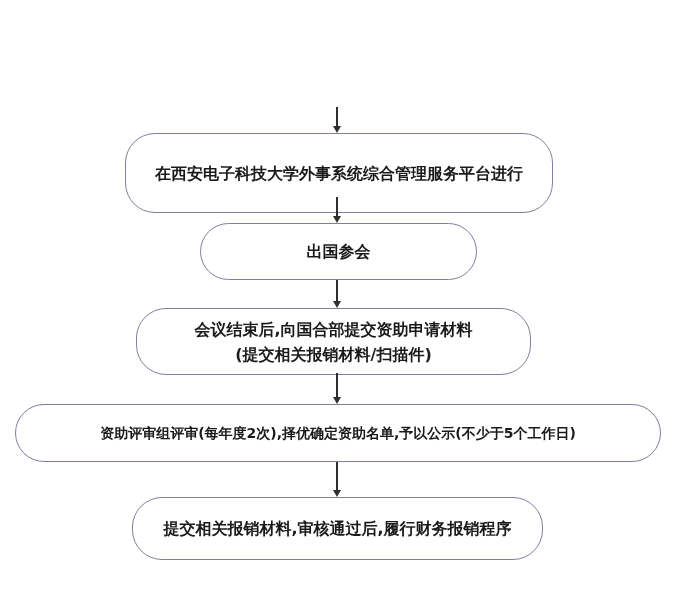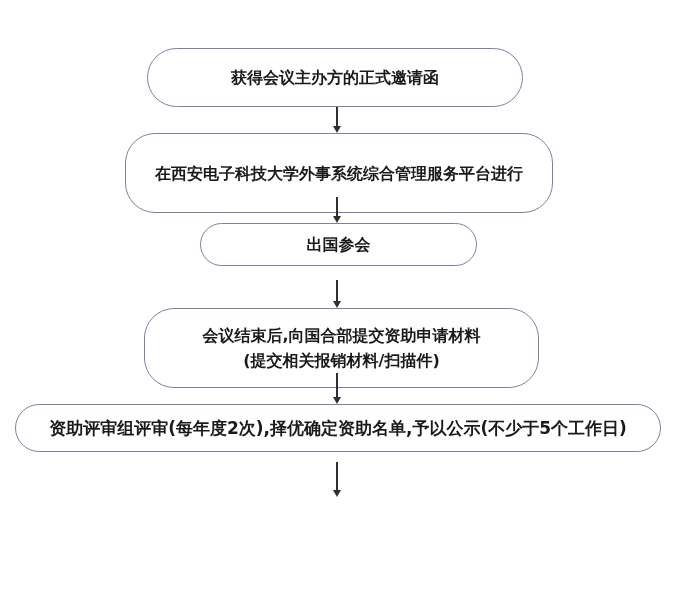--- a/index.html
+++ b/index.html
@@ -28,23 +28,23 @@
     text-align: center;
     color: var(--text-color, #1a1a1a);
     font-weight: bold;
     font-size: 16px;
     line-height: 25px;
     padding: 0 8px;
   }
   .box .line:empty { display: none; }
   .box1 { left: 147px; top:  48px; width: 376px; height: 59px; }
   .box2 { left: 125px; top: 133px; width: 428px; height: 80px; }
-  .box3 { left: 200px; top: 223px; width: 277px; height: 43px; }
-  .box4 { left: 144px; top: 308px; width: 395px; height: 80px; }
-  .box5 { left:  15px; top: 404px; width: 646px; height: 48px; font-size: 17px; }
+  .box3 { left: 200px; top: 223px; width: 277px; height: 57px; }
+  .box4 { left: 136px; top: 308px; width: 395px; height: 67px; }
+  .box5 { left:  15px; top: 404px; width: 646px; height: 58px; font-size: 14px; }
   .box6 { left: 132px; top: 497px; width: 411px; height: 63px; }
 
   .arrow {
     position: absolute;
     left: 331px;
     width: 12px;
     display: flex;
     flex-direction: column;
     align-items: center;
   }
@@ -64,24 +64,20 @@
   .arrow2 { top: 197px; height: 26px; }
   .arrow3 { top: 280px; height: 28px; }
   .arrow4 { top: 373px; height: 31px; }
   .arrow5 { top: 462px; height: 35px; }
 </style>
 </head>
 <body>
 
 <div class="stage">
 
-  <div class="box box1">
-    <span class="line">获得会议主办方的正式邀请函</span>
-
-  </div>
 
   <div class="arrow arrow1">
     <div class="shaft"></div>
     <div class="head"></div>
   </div>
 
   <div class="box box2">
     <span class="line">在西安电子科技大学外事系统综合管理服务平台进行</span>
   </div>
 
@@ -113,14 +109,18 @@
   <div class="box box5">
     <span class="line">资助评审组评审(每年度2次),择优确定资助名单,予以公示(不少于5个工作日)</span>
 
   </div>
 
   <div class="arrow arrow5">
     <div class="shaft"></div>
     <div class="head"></div>
   </div>
 
+  <div class="box box6">
+    <span class="line">提交相关报销材料,审核通过后,履行财务报销程序</span>
+
+  </div>
 
 </div>
 
 </body></html>

